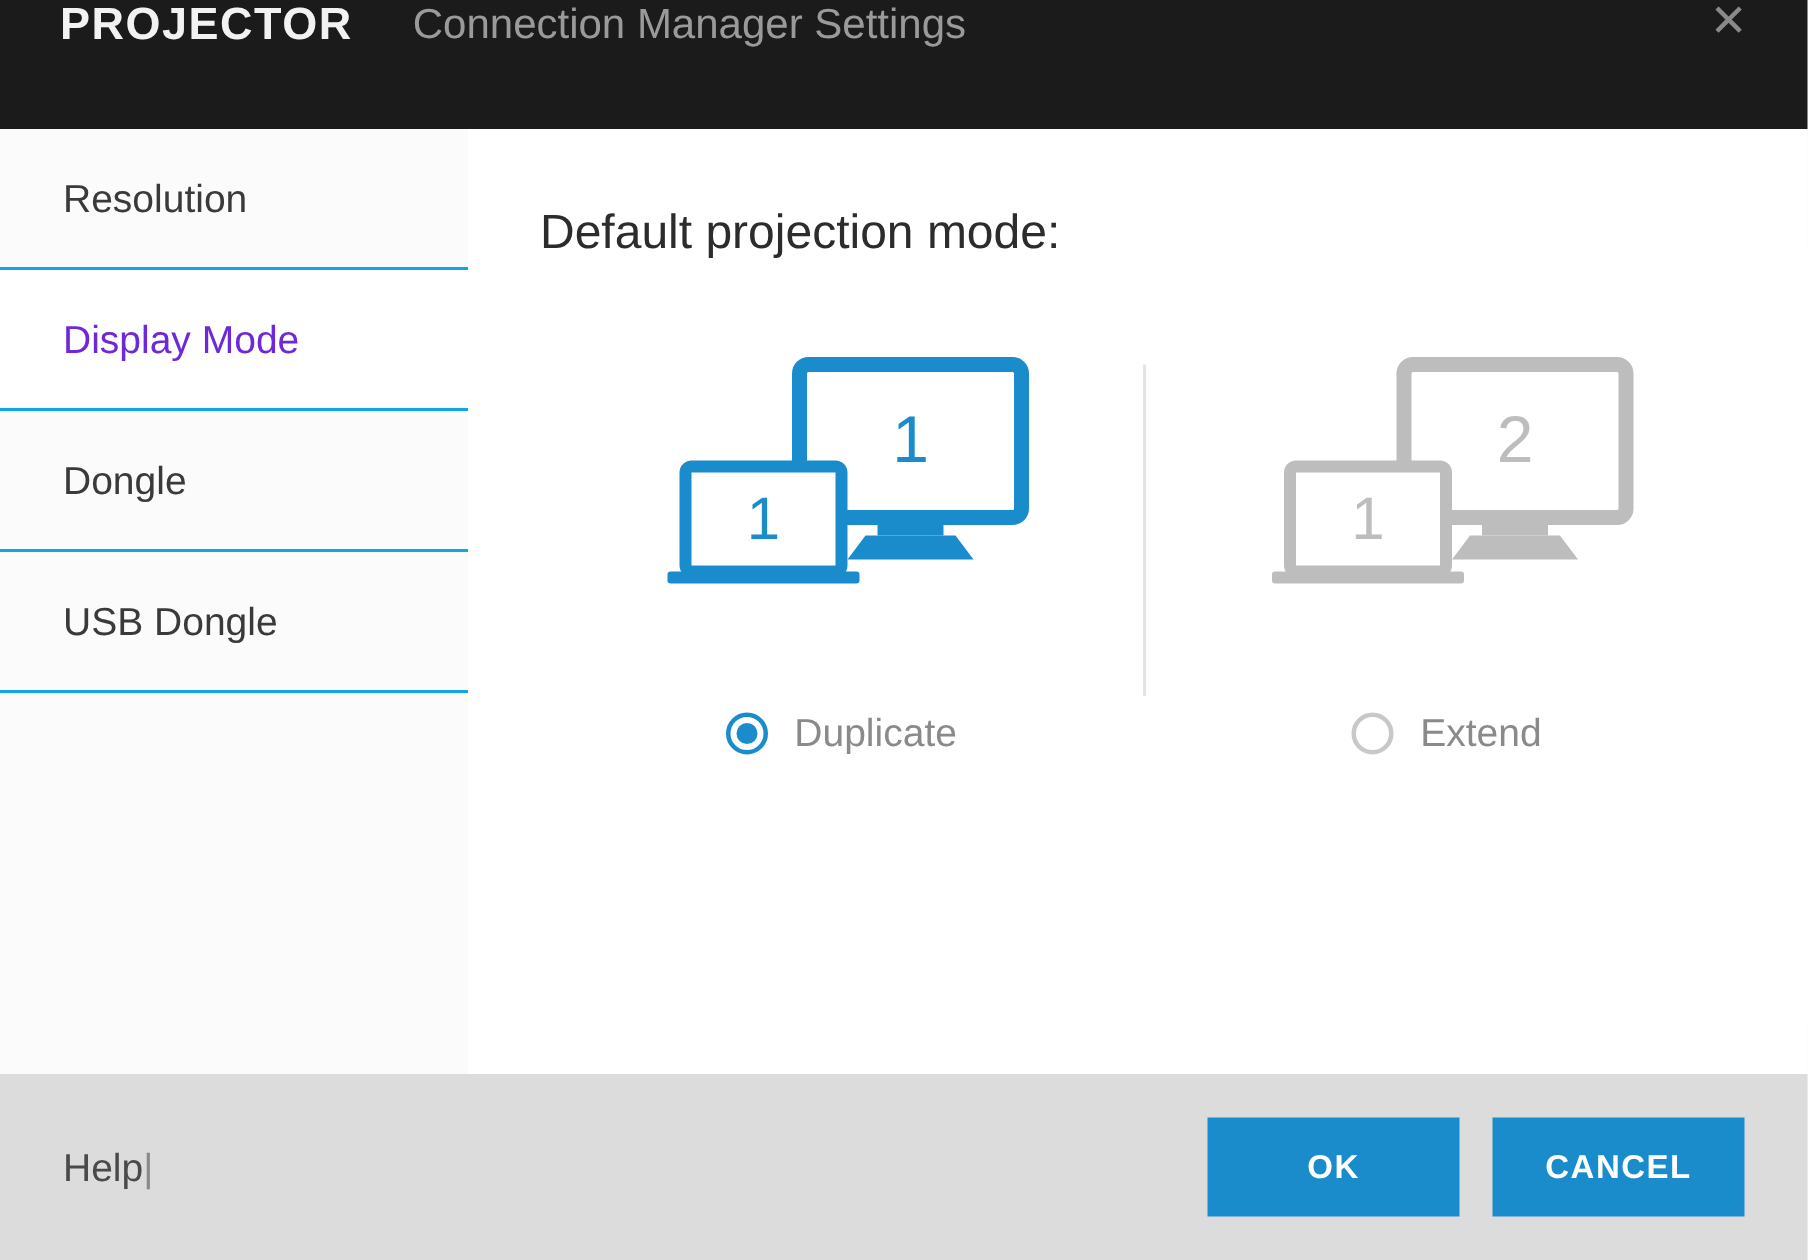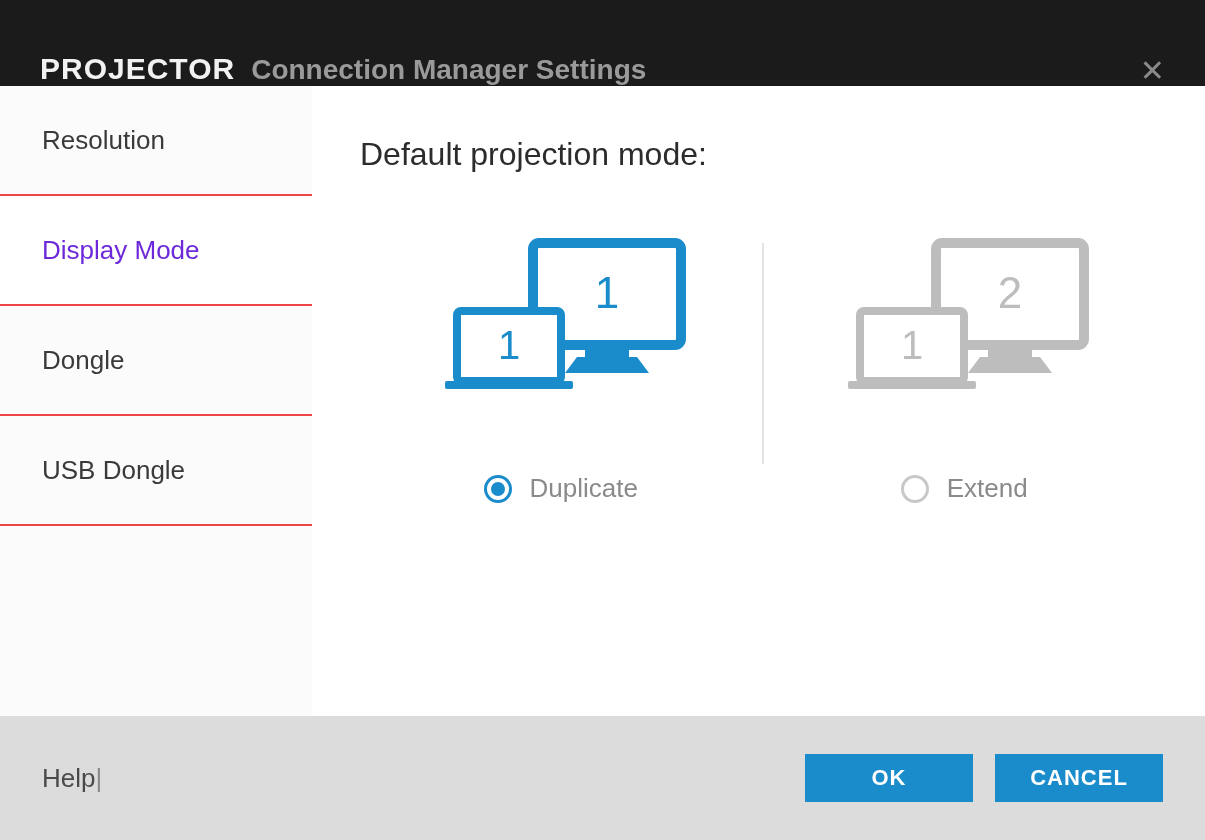--- a/index.html
+++ b/index.html
@@ -14,60 +14,60 @@
     background: #fff;
     display: flex;
     flex-direction: column;
     position: relative;
   }
   .titlebar {
     height: 86px;
     background: #1b1b1b;
     color: #d8d8d8;
     display: flex;
-    align-items: flex-end;
+    align-items: flex-start;
     padding: 0 40px;
   }
   .titlebar .app-name {
     font-size: 30px;
     font-weight: 700;
     letter-spacing: 1px;
     color: #f2f2f2;
   }
   .titlebar .subtitle {
     font-size: 28px;
     color: #9a9a9a;
-    margin-left: 16px;
-    font-weight: 700;
+    margin-left: 40px;
+    font-weight: 400;
   }
   .titlebar .close {
     margin-left: auto;
     color: #8a8a8a;
     font-size: 30px;
     cursor: pointer;
     line-height: 1;
   }
   .body {
     flex: 1;
     display: flex;
     min-height: 0;
   }
   .sidebar {
     width: 312px;
     background: #fbfbfb;
     border-right: 0;
   }
   .sidebar-item {
-    height: 110px;
+    height: 94px;
     display: flex;
     align-items: center;
     padding-left: 42px;
     font-size: 26px;
     color: #3a3a3a;
-    border-bottom: 2px solid #ef4444;
+    border-bottom: 2px solid #0ea5e9;
     cursor: pointer;
   }
   .sidebar-item.active {
     background: #ffffff;
     color: #6d28d9;
     font-weight: 500;
   }
   .main {
     flex: 1;
     padding: 50px 40px 20px 48px;
@@ -151,21 +151,21 @@
     margin-left: auto;
     display: flex;
     gap: 22px;
   }
   .btn {
     background: #1b8ccb;
     color: #fff;
     font-size: 22px;
     font-weight: 600;
     letter-spacing: 1px;
-    height: 48px;
+    height: 66px;
     min-width: 168px;
     display: flex;
     align-items: center;
     justify-content: center;
     cursor: pointer;
   }
 </style>
 </head>
 <body>
 

